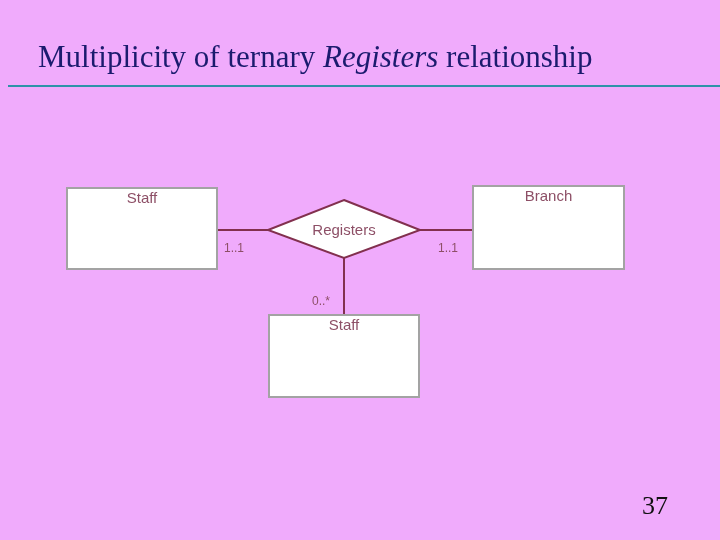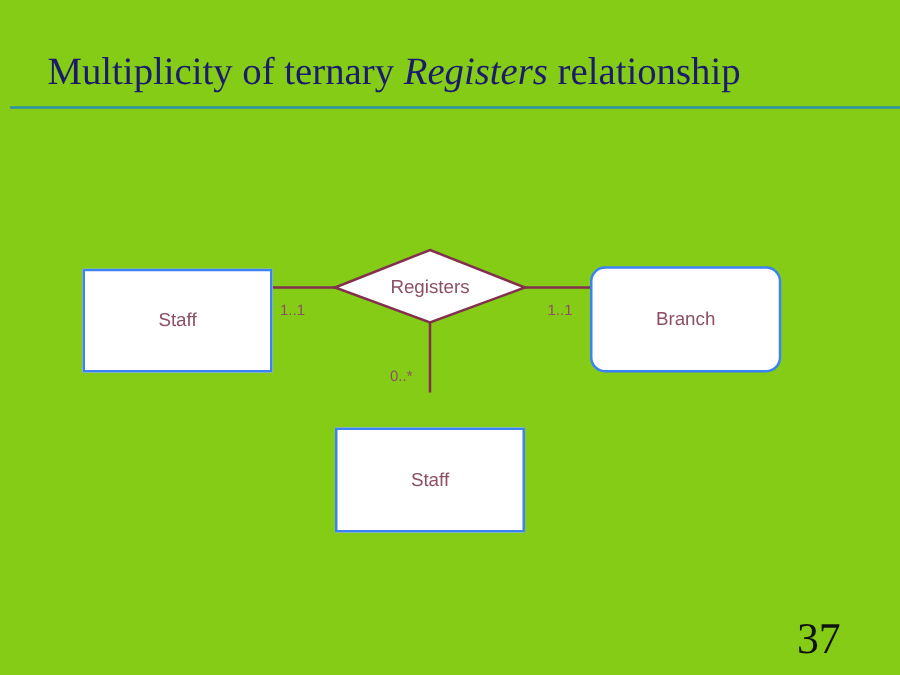--- a/index.html
+++ b/index.html
@@ -4,21 +4,21 @@
 <style>
   html, body {
     margin: 0;
     padding: 0;
     background: #ffffff;
   }
   .slide {
     position: relative;
     width: 720px;
     height: 540px;
-    background: #84cc16;
+    background: #f0abfc;
     overflow: hidden;
     font-family: "Liberation Sans", sans-serif;
   }
   .slide-title {
     position: absolute;
     left: 38px;
     top: 40px;
     width: 660px;
     font-family: "Liberation Serif", serif;
     font-size: 31px;
@@ -30,32 +30,31 @@
   .title-rule {
     position: absolute;
     left: 8px;
     top: 85px;
     width: 712px;
     height: 2px;
     background: #2e93a8;
   }
   .entity-box {
     position: absolute;
-    border: 2px solid #3b82f6;
+    border: 2px solid #a3a3a3;
     background: #ffffff;
     display: flex;
-    align-items: center;
+    align-items: flex-start;
     justify-content: center;
     box-sizing: border-box;
     color: #8d4f66;
     font-size: 15px;
-    margin-top: 28px;
   }
   .entity-staff  { left: 66px;  top: 187px; width: 152px; height: 83px; }
-  .entity-branch { left: 472px; top: 185px; width: 153px; height: 85px; border-radius: 12px; }
+  .entity-branch { left: 472px; top: 185px; width: 153px; height: 85px; }
   .entity-client { left: 268px; top: 314px; width: 152px; height: 84px; }
   .diagram-svg {
     position: absolute;
     left: 0; top: 0;
     width: 720px;
     height: 540px;
     pointer-events: none;
   }
   .relationship-label {
     position: absolute;
@@ -74,21 +73,21 @@
   .mult-staff  { left: 224px; top: 241px; }
   .mult-branch { left: 438px; top: 241px; }
   .mult-client { left: 312px; top: 294px; }
   .page-number {
     position: absolute;
     left: 620px;
     top: 491px;
     width: 70px;
     text-align: center;
     font-family: "Liberation Serif", serif;
-    font-size: 35px;
+    font-size: 26px;
     color: #111111;
   }
 </style>
 </head>
 <body>
 
 <div class="slide">
 
   <div class="slide-title"><span>Multiplicity of ternary </span><span class="italic">Registers</span><span> relationship</span></div>
 

